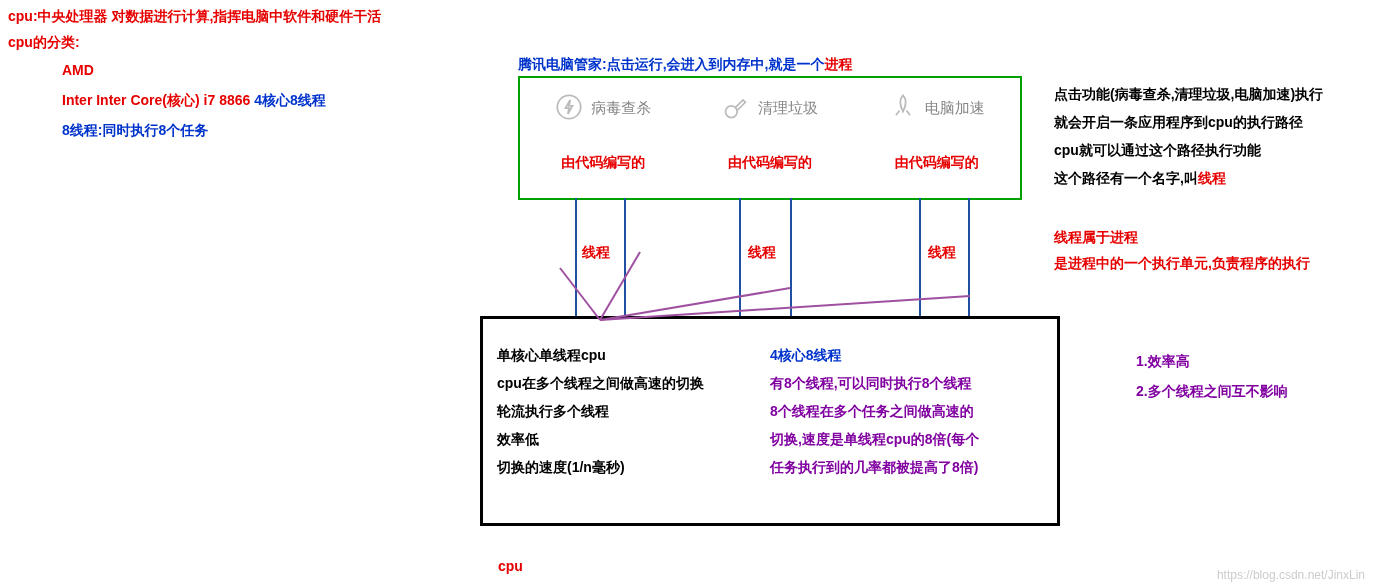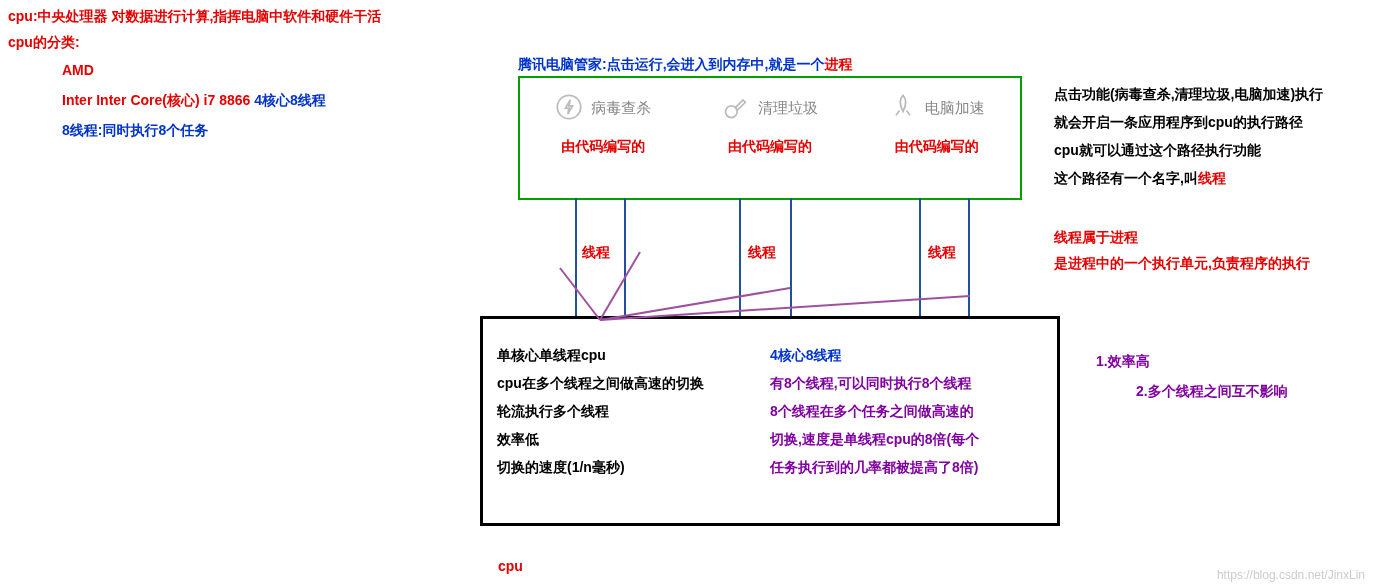--- a/index.html
+++ b/index.html
@@ -6,21 +6,21 @@
   body{width:1373px;height:586px;position:relative}
   .red{color:#e60000}
   .blue{color:#0033cc}
   .purple{color:#8000a0}
   .bold{font-weight:bold}
   .pos{position:absolute}
   .tencent-box{border:2px solid #00a000;width:500px;height:120px;background:#fff}
   .tencent-top{height:60px;display:flex;justify-content:space-around}
   .ticon{display:flex;align-items:center;gap:8px;color:#888;font-size:15px}
   .ticon svg{width:28px;height:28px;stroke:#bbb;fill:none;stroke-width:1.5}
-  .tencent-bot{height:50px;display:flex;justify-content:space-around}
+  .tencent-bot{height:50px;display:flex;align-items:center;justify-content:space-around}
   .cpu-box{border:3px solid #000;width:580px;height:210px;padding:18px 14px;box-sizing:border-box}
   .cpu-left{float:left;width:48%}
   .cpu-right{float:right;width:50%}
   .cpu-box .bold-line{font-weight:bold;margin:10px 0}
   .watermark{color:#ccc;font-size:12px}
   line{stroke-width:2}
   .ln-blue{stroke:#2050a0}
   .ln-purple{stroke:#a050a0}
 </style>
 </head>
@@ -79,21 +79,21 @@
   <div class="bold">cpu就可以通过这个路径执行功能</div>
   <div class="bold">
     <span>这个路径有一个名字,叫</span><span class="red">线程</span>
   </div>
 </div>
 <div class="pos" style="left:1054px;top:224px;line-height:26px">
   <div class="red bold">线程属于进程</div>
   <div class="red bold">是进程中的一个执行单元,负责程序的执行</div>
 </div>
 <div class="pos" style="left:1096px;top:346px;line-height:30px">
-  <div class="purple bold" style="">1.效率高</div>
+  <div class="purple bold" style="margin-left:40px">1.效率高</div>
   <div class="purple bold" style="margin-left:40px">2.多个线程之间互不影响</div>
 </div>
 
 <div class="pos red bold" style="left:582px;top:244px">线程</div>
 <div class="pos red bold" style="left:748px;top:244px">线程</div>
 <div class="pos red bold" style="left:928px;top:244px">线程</div>
 
 <div class="pos cpu-box" style="left:480px;top:316px">
   <div class="cpu-left">
     <div class="bold-line">单核心单线程cpu</div>

